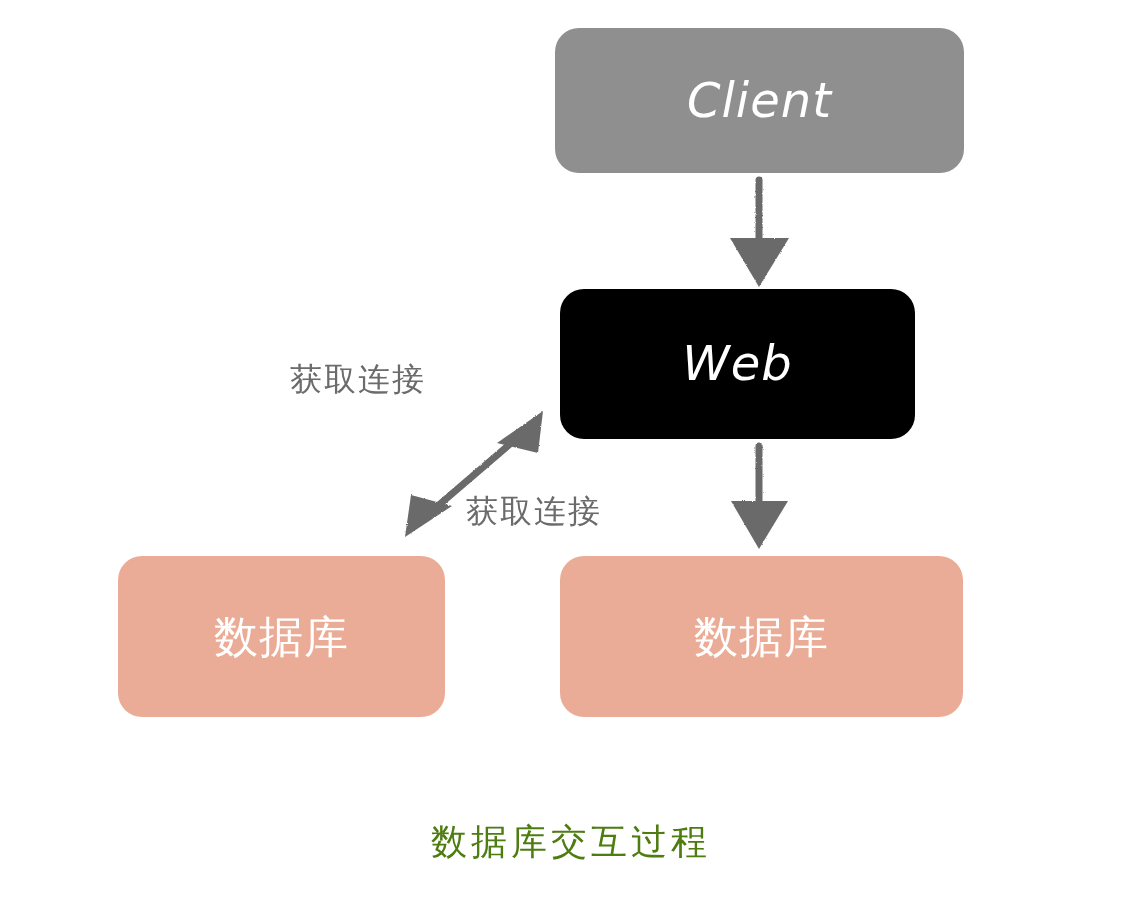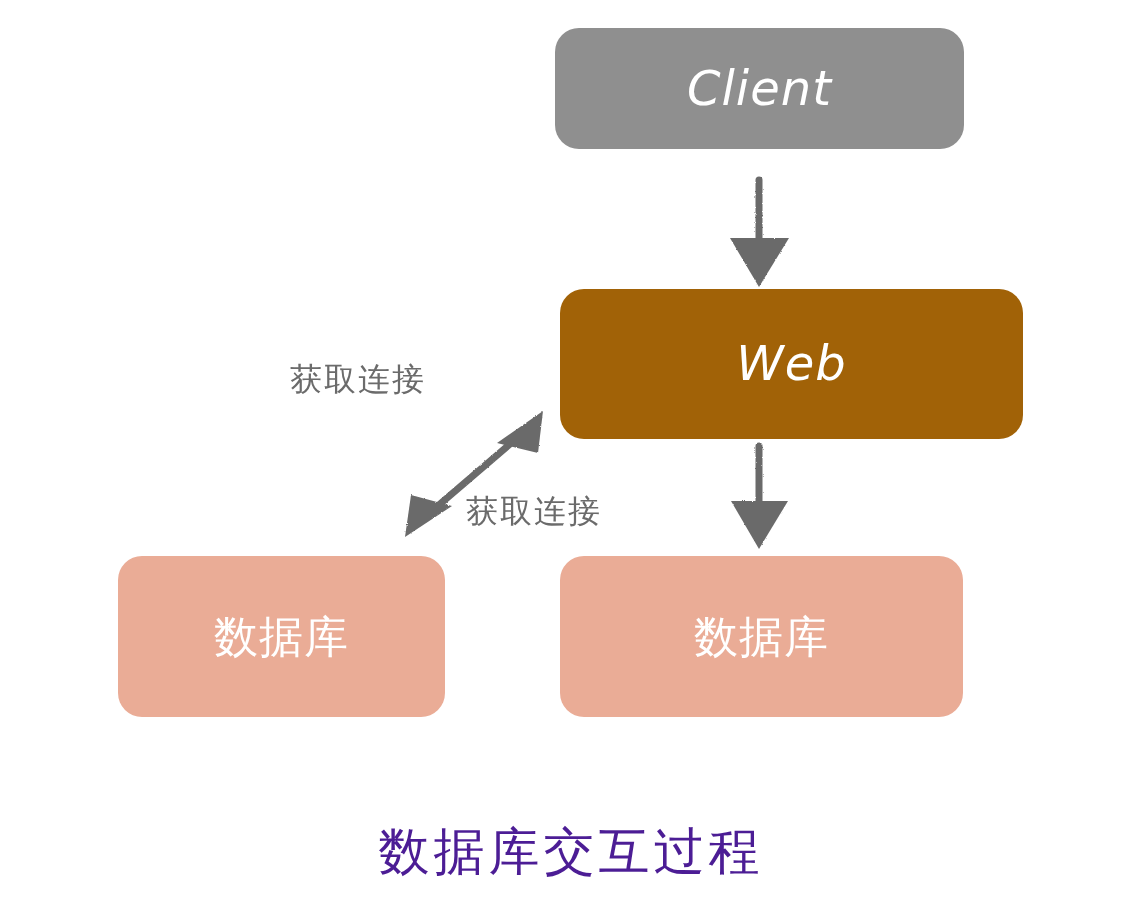--- a/index.html
+++ b/index.html
@@ -34,31 +34,31 @@
     display: block;
     width: 100%;
   }
   .node-label .line {
     display: block;
   }
 
   
   #node-client {
     left: 555px; top: 28px;
-    width: 409px; height: 121px;
+    width: 409px; height: 145px;
     background: #8f8f8f;
     font-size: 48px;
     font-family: "DejaVu Sans", sans-serif;
     font-style: italic;
     font-weight: 400;
   }
   #node-web {
     left: 560px; top: 289px;
-    width: 463px; height: 150px;
-    background: #a16207;
+    width: 355px; height: 150px;
+    background: #000000;
     font-size: 48px;
     font-family: "DejaVu Sans", sans-serif;
     font-style: italic;
     font-weight: 400;
   }
   #node-pool {
     left: 118px; top: 556px;
     width: 327px; height: 161px;
     background: #eaac96;
     font-size: 44px;
@@ -83,22 +83,22 @@
   }
   #label-acquire { left: 290px; top: 358px; }
   #label-return  { left: 466px; top: 490px; }
 
   
   #caption {
     position: absolute;
     left: 0; top: 818px;
     width: 1142px;
     text-align: center;
-    color: #4c1d95;
-    font-size: 51px;
+    color: #4d7c0f;
+    font-size: 36px;
     letter-spacing: 4px;
     user-select: none;
   }
 
   
   #arrows {
     position: absolute;
     left: 0; top: 0;
     width: 1142px;
     height: 915px;

